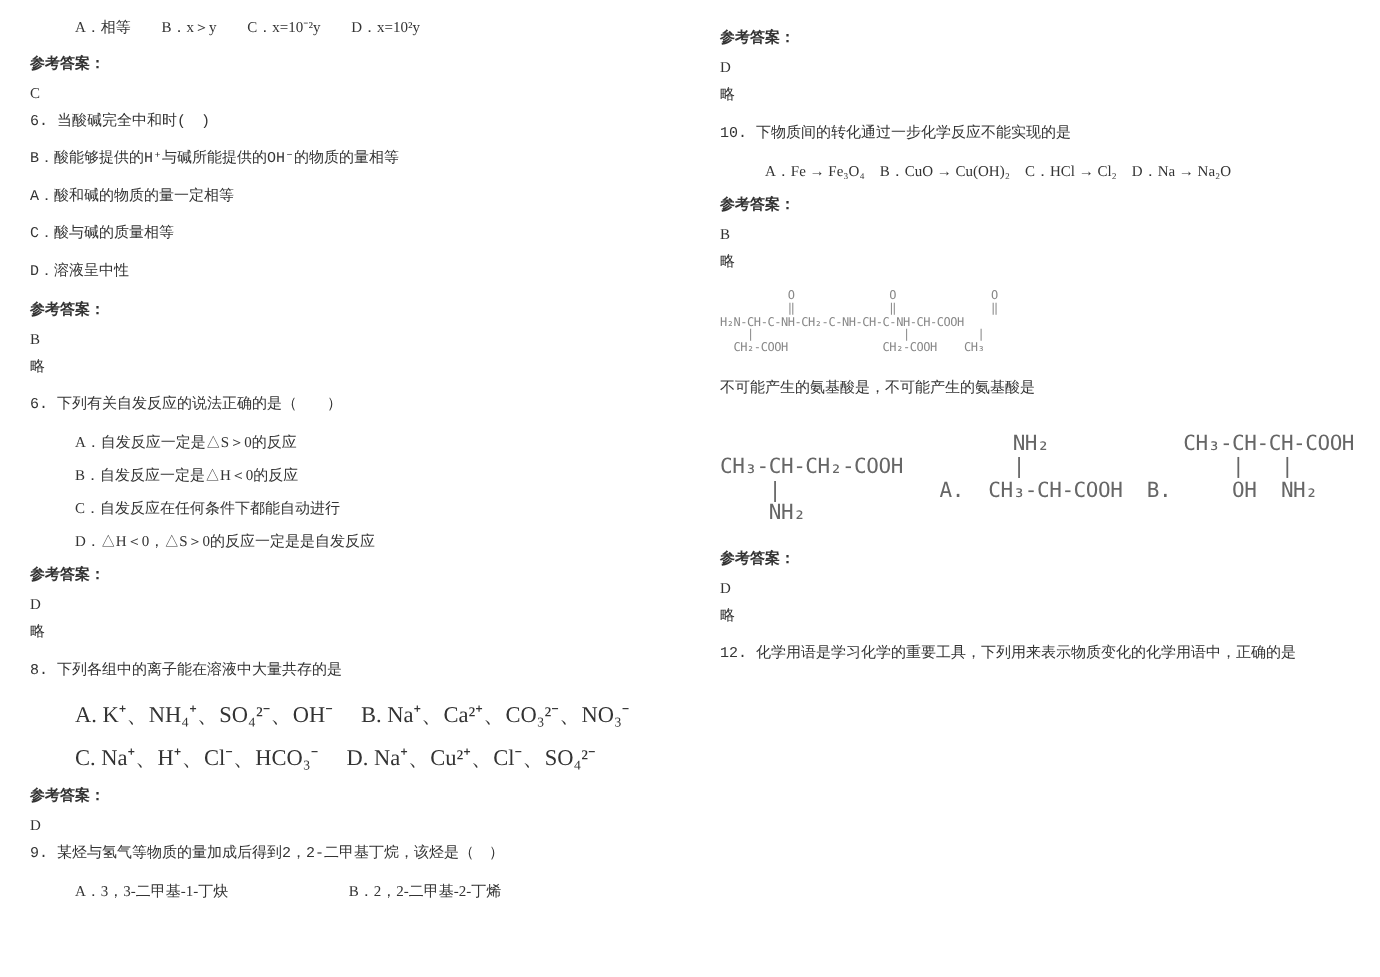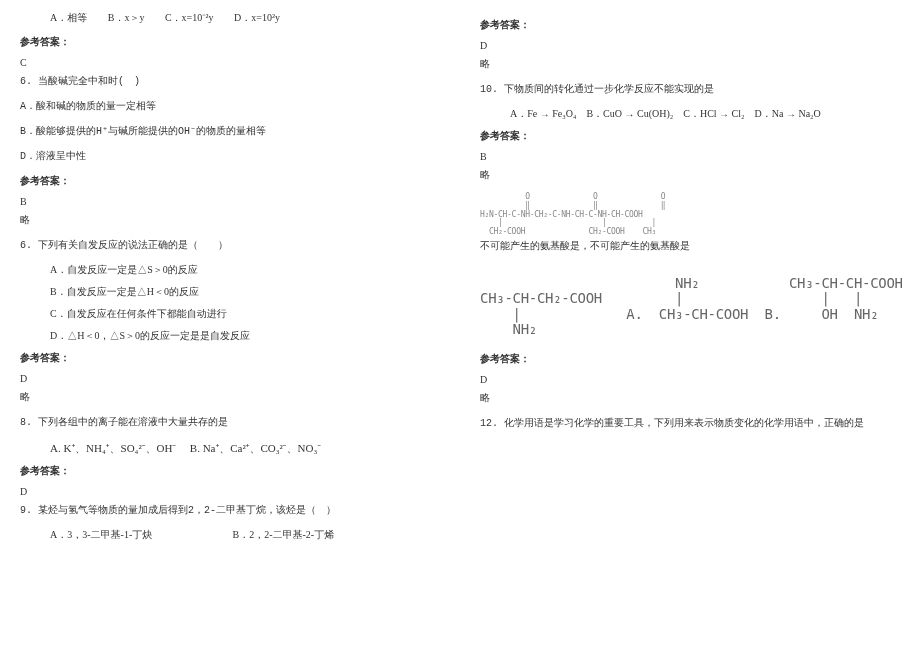--- a/index.html
+++ b/index.html
@@ -16,23 +16,23 @@
     .col {
       width: 50%;
       padding: 0 20px;
     }
     .line { margin-bottom: 10px; line-height: 1.5; font-family: Liberation Mono, monospace; }
     .opts-line { margin-bottom: 10px; padding-left: 30px; }
     .opts-line span { margin-right: 18px; }
     .ans-label { font-weight: bold; margin-bottom: 8px; margin-top: 8px; }
     .ans { margin-bottom: 6px; }
     .sub { padding-left: 30px; margin-bottom: 8px; }
-    .sm { font-size: 11px; }
+    .sm { font-size: 15px; }
     .chem-struct {
-      margin: 8px 0 2px 0;
+      margin: 8px 0 15px 0;
       font-family: monospace;
       font-size: 8px;
       line-height: 1.1;
       white-space: pre;
       color: #888;
       letter-spacing: -0.3px;
     }
     .chem-opts {
       font-family: monospace;
       font-size: 14px;
@@ -50,40 +50,45 @@
   <div class="opts-line">
     <span>A．相等</span>
     <span>B．x＞y</span>
     <span>C．x=10⁻²y</span>
     <span>D．x=10²y</span>
   </div>
   <div class="ans-label">参考答案：</div>
   <div class="ans">C</div>
 
   <div class="line">6. 当酸碱完全中和时(　)</div>
+  <div class="line">B．酸能够提供的H⁺与碱所能提供的OH⁻的物质的量相等</div>
   <div class="line">A．酸和碱的物质的量一定相等</div>
-  <div class="line">B．酸能够提供的H⁺与碱所能提供的OH⁻的物质的量相等</div>
+  <div class="line">C．酸与碱的质量相等</div>
   <div class="line">D．溶液呈中性</div>
   <div class="ans-label">参考答案：</div>
   <div class="ans">B</div>
   <div class="line">略</div>
 
   <div class="line">6. 下列有关自发反应的说法正确的是（　　）</div>
   <div class="sub">A．自发反应一定是△S＞0的反应</div>
   <div class="sub">B．自发反应一定是△H＜0的反应</div>
   <div class="sub">C．自发反应在任何条件下都能自动进行</div>
   <div class="sub">D．△H＜0，△S＞0的反应一定是是自发反应</div>
   <div class="ans-label">参考答案：</div>
   <div class="ans">D</div>
   <div class="line">略</div>
 
   <div class="line">8. 下列各组中的离子能在溶液中大量共存的是</div>
   <div class="sub sm">
     <span>A. K⁺、NH₄⁺、SO₄²⁻、OH⁻</span>&nbsp;&nbsp;&nbsp;&nbsp;
     <span>B. Na⁺、Ca²⁺、CO₃²⁻、NO₃⁻</span>
+  </div>
+  <div class="sub sm">
+    <span>C. Na⁺、H⁺、Cl⁻、HCO₃⁻</span>&nbsp;&nbsp;&nbsp;&nbsp;
+    <span>D. Na⁺、Cu²⁺、Cl⁻、SO₄²⁻</span>
   </div>
   <div class="ans-label">参考答案：</div>
   <div class="ans">D</div>
 
   <div class="line">9. 某烃与氢气等物质的量加成后得到2，2-二甲基丁烷，该烃是（　）</div>
   <div class="sub">
     <span style="display:inline-block;width:180px">A．3，3-二甲基-1-丁炔</span>
     <span>B．2，2-二甲基-2-丁烯</span>
   </div>
 </div>

